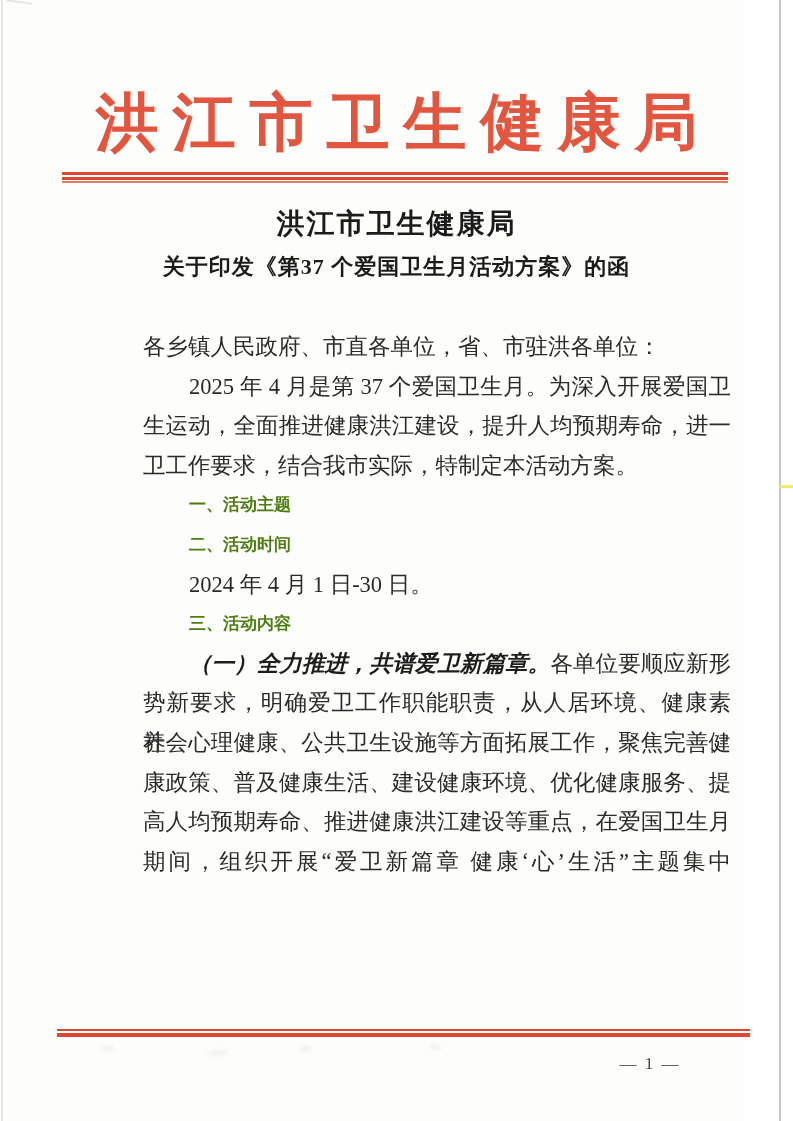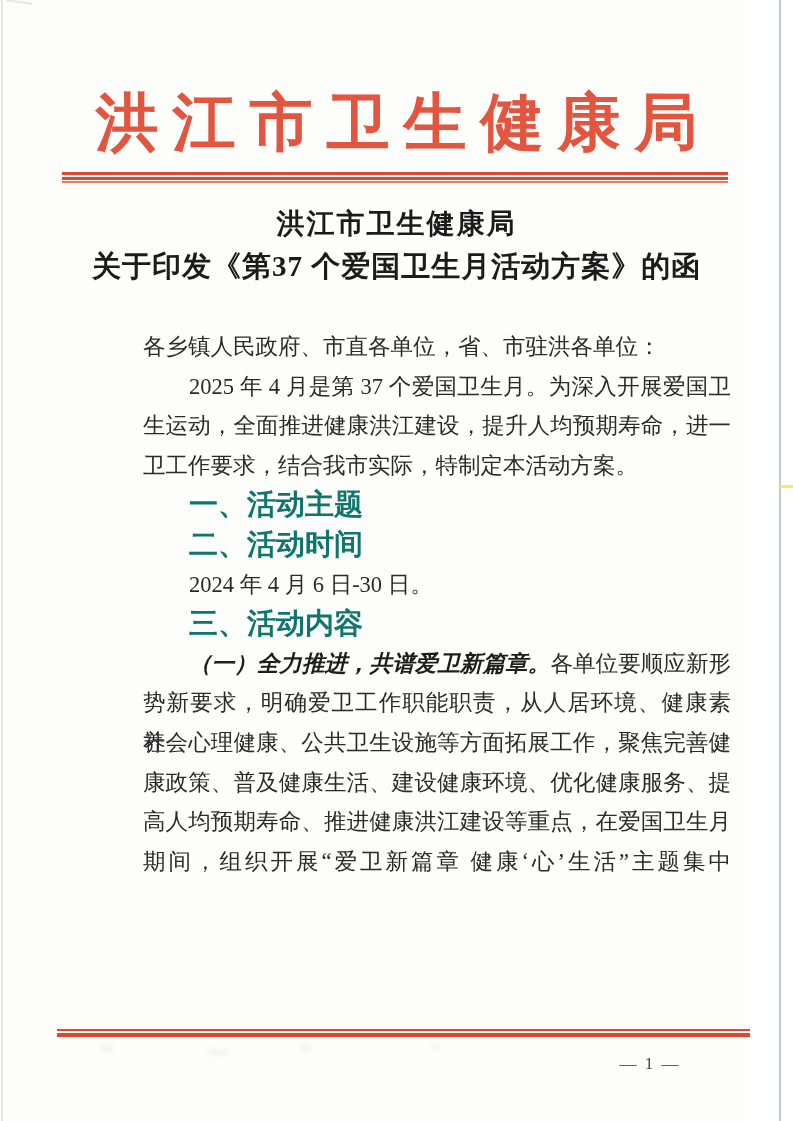--- a/index.html
+++ b/index.html
@@ -37,21 +37,21 @@
       #e47a64 9.5px 11px);
   }
   
   .doc-title{
     position:absolute;left:0;top:203px;width:793px;
     text-align:center;color:#1b1b1b;
     font-family:"Liberation Serif","DejaVu Serif",serif;
     font-weight:700;
   }
   .doc-title .t1{font-size:28px;line-height:42px;letter-spacing:2px;}
-  .doc-title .t2{font-size:29px;line-height:43px;letter-spacing:1px;}
+  .doc-title .t2{font-size:22px;line-height:43px;letter-spacing:1px;}
   
   .body-block{
     position:absolute;left:103px;top:327px;width:588px;
     color:#2a2a2a;
     font-size:22.5px;
     margin-left:40px;
   }
   .ln{
     height:39.6px;line-height:39.6px;
     white-space:nowrap;
@@ -60,22 +60,22 @@
   .just{
     white-space:normal;
     text-align:justify;
     text-align-last:justify;
     text-justify:inter-character;
   }
   .ind{text-indent:46px;}
   .hd{
     font-family:"Liberation Sans","DejaVu Sans",sans-serif;
     font-weight:700;
-    font-size:29px;
-    color:#0f766e;
+    font-size:17px;
+    color:#4d7c0f;
   }
   .theme{
     font-style:italic;
     letter-spacing:1px;
     color:#333;
   }
   .bk{
     font-weight:700;
     font-style:italic;
     color:#1d1d1d;
@@ -138,21 +138,21 @@
     <div class="t2">关于印发《第37 个爱国卫生月活动方案》的函</div>
   </div>
 
   <div class="body-block">
     <div class="ln">各乡镇人民政府、市直各单位，省、市驻洪各单位：</div>
     <div class="ln ind just">2025 年 4 月是第 37 个爱国卫生月。为深入开展爱国卫</div>
     <div class="ln just">生运动，全面推进健康洪江建设，提升人均预期寿命，进一</div>
     <div class="ln">卫工作要求，结合我市实际，特制定本活动方案。</div>
     <div class="ln ind hd">一、活动主题</div>
     <div class="ln ind hd">二、活动时间</div>
-    <div class="ln ind">2024 年 4 月 6 日-30 日。</div>
+    <div class="ln ind">2024 年 4 月 1 日-30 日。</div>
     <div class="ln ind hd">三、活动内容</div>
     <div class="ln ind just"><span class="bk">（一）全力推进，共谱爱卫新篇章。</span><span>各单位要顺应新形</span></div>
     <div class="ln just">势新要求，明确爱卫工作职能职责，从人居环境、健康素养、</div>
     <div class="ln just">社会心理健康、公共卫生设施等方面拓展工作，聚焦完善健</div>
     <div class="ln just">康政策、普及健康生活、建设健康环境、优化健康服务、提</div>
     <div class="ln just">高人均预期寿命、推进健康洪江建设等重点，在爱国卫生月</div>
     <div class="ln just">期间，组织开展“爱卫新篇章 健康‘心’生活”主题集中</div>
   </div>
 
   <div class="rule-bottom"></div>

